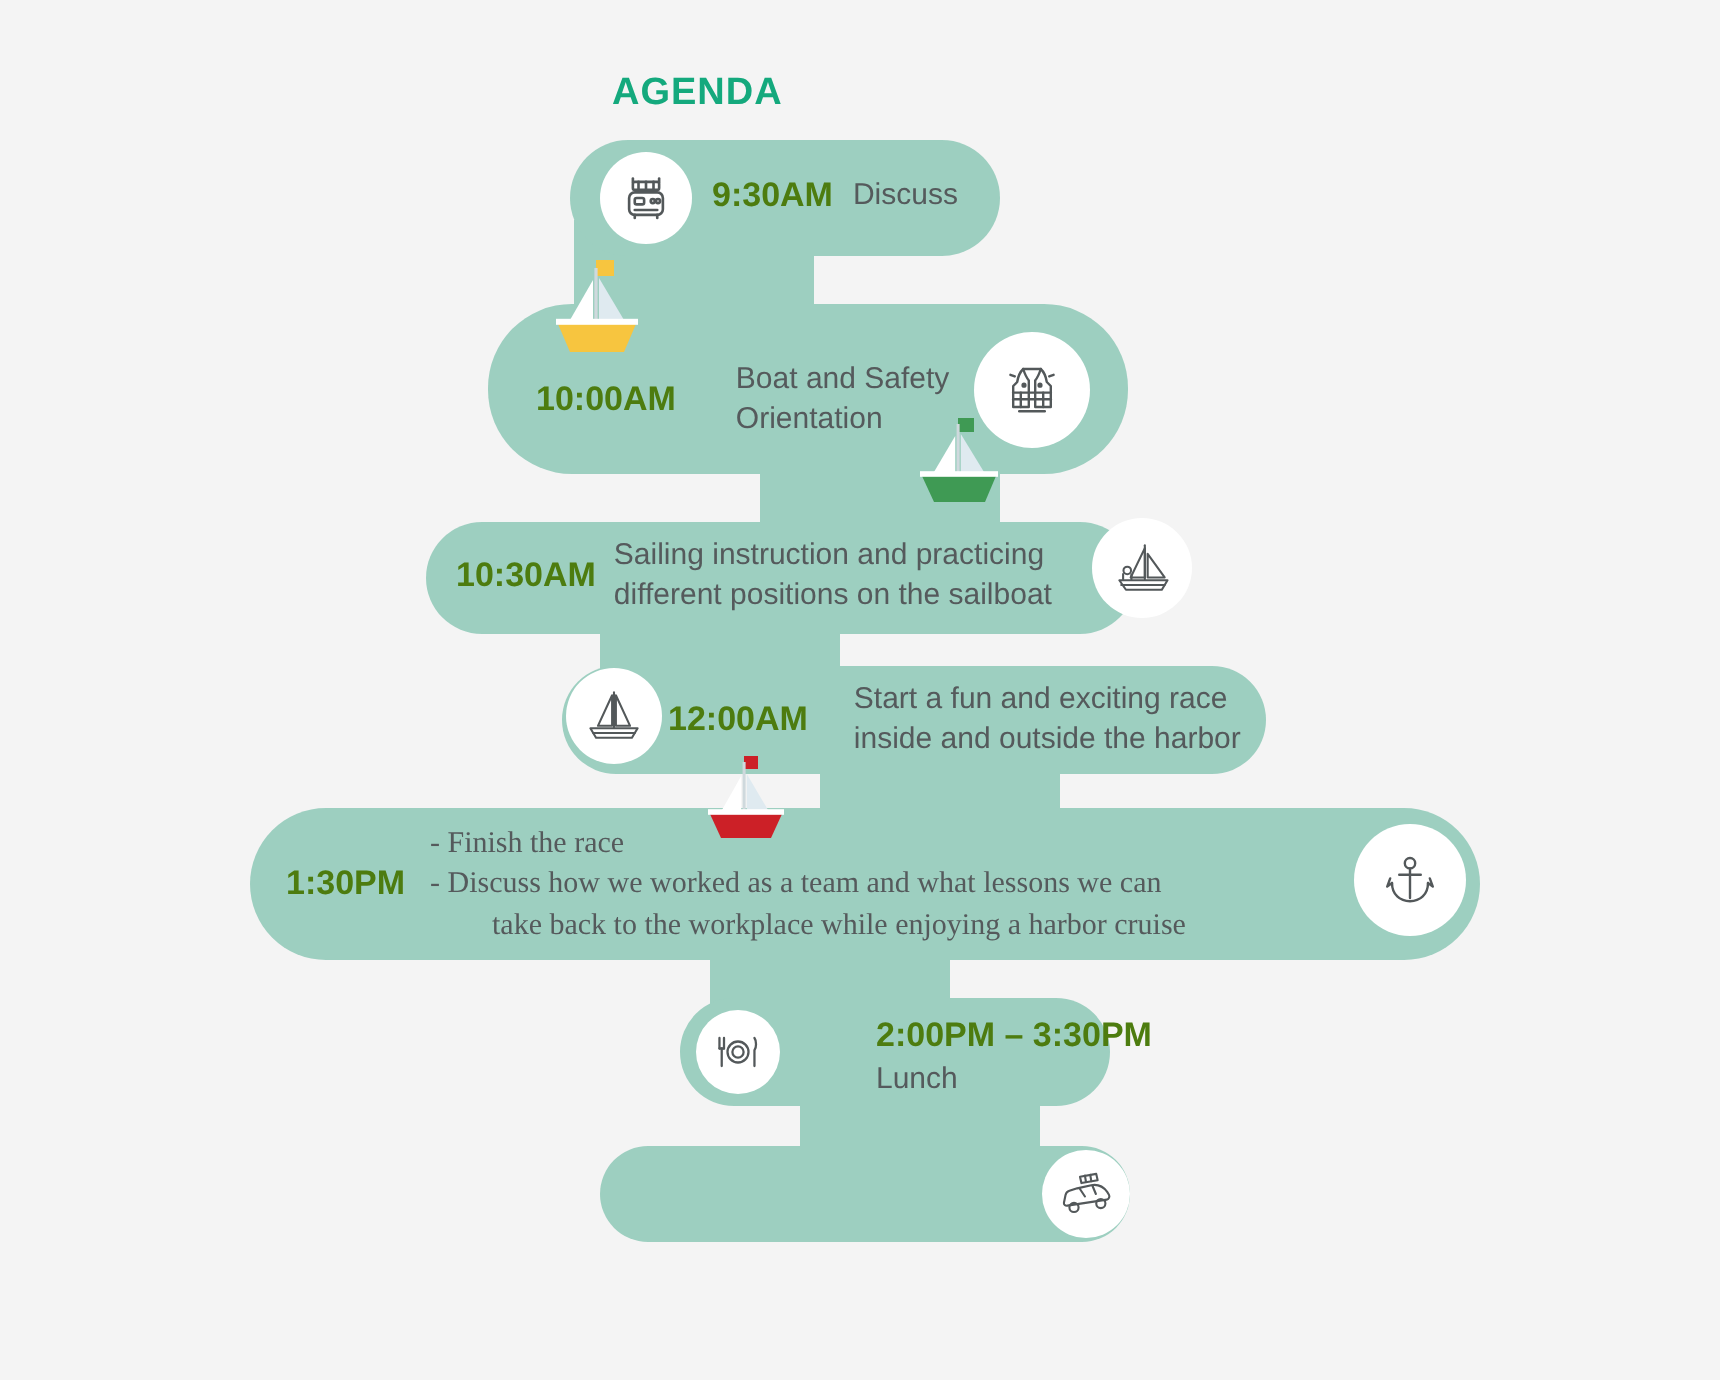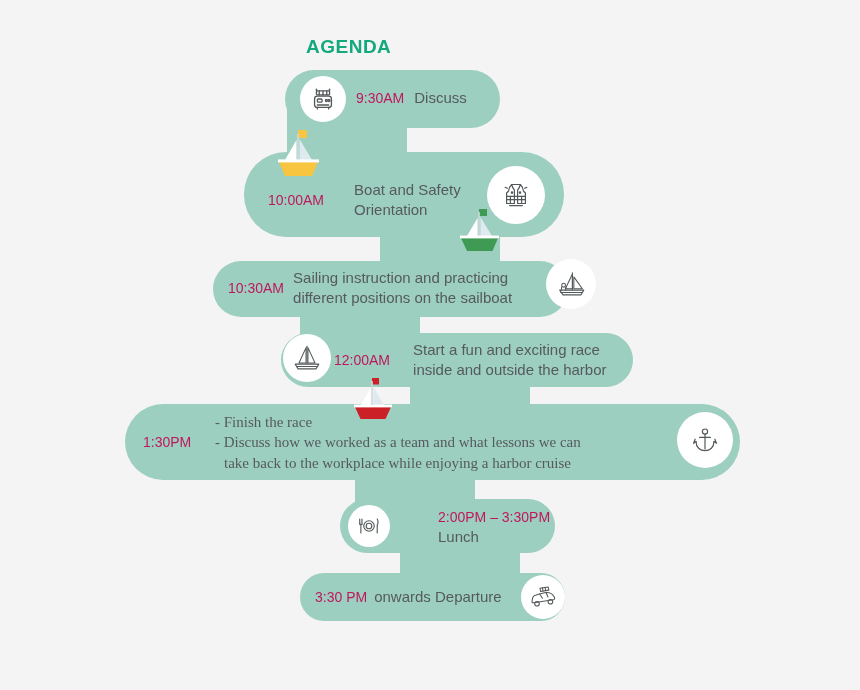--- a/index.html
+++ b/index.html
@@ -34,23 +34,23 @@
   .bar.r34{border-radius:34px;}
   .bar.r30{border-radius:30px;}
   .bar.r28{border-radius:28px;}
   .bar.r42{border-radius:42px;}
 
   
   .conn{position:absolute;background:#9dcfc0;}
 
   
   .time{
-    color:#be185d;
-    font-weight:normal;
-    font-size:14px;
+    color:#4d7c0f;
+    font-weight:bold;
+    font-size:17px;
     white-space:nowrap;
     font-family:"Liberation Sans", sans-serif;
   }
   .desc{
     color:#555a5c;
     font-size:15px;
     line-height:1.35;
     font-family:"Liberation Sans", sans-serif;
     margin-left:42px;
   }
@@ -222,21 +222,21 @@
         <path d="M9 19.5 L6.6 21.3 L8.1 17.2"></path>
         <path d="M27 19.5 L29.4 21.3 L27.9 17.2"></path>
       </g>
     </svg>
   </div>
   <div class="row" style="left:143px;top:412px;align-items:center;">
     <span class="time" style="width:72px;display:inline-block;">1:30PM</span>
     <span class="desc" style="margin-left:0px;font-family:Liberation Serif, serif;">
       <span>- Finish the race</span><br>
       <span>- Discuss how we worked as a team and what lessons we can</span><br>
-      <span style="margin-left:9px;display:inline-block;text-align:right;">take back to the workplace while enjoying a harbor cruise</span>
+      <span style="margin-left:31px;display:inline-block;text-align:right;">take back to the workplace while enjoying a harbor cruise</span>
     </span>
   </div>
 
   <div class="bar r34" style="left:340px;top:499px;width:215px;height:54px;"></div>
   <div class="badge" style="left:348px;top:505px;width:42px;height:42px;">
     <svg width="28" height="28" viewBox="0 0 32 32">
       <g fill="none" stroke="#53585a" stroke-width="1.3" stroke-linecap="round" stroke-linejoin="round">
         <circle cx="16" cy="16" r="6"></circle>
         <circle cx="16" cy="16" r="3.2"></circle>
         <line x1="5.4" y1="8" x2="5.4" y2="14"></line>
@@ -262,18 +262,14 @@
         <circle cx="10.2" cy="24.6" r="2.6"></circle>
         <circle cx="25.4" cy="22.4" r="2.6"></circle>
         <path d="M13.2 13.6 L16.4 18.4"></path>
         <path d="M20.6 12.2 L22.6 17"></path>
         <path d="M13.6 7.2 L22.8 5.6 L23.6 9.2 L14.4 10.8 Z"></path>
         <line x1="16.4" y1="6.6" x2="17" y2="10.2"></line>
         <line x1="19.4" y1="6.1" x2="20" y2="9.7"></line>
       </g>
     </svg>
   </div>
-  <div class="row" style="left:315px;top:587px;">
-    <span class="time">3:30 PM</span>
-    <span class="desc" style="margin-left:7px;">onwards Departure</span>
-  </div>
 
 </div>
 
 </body></html>

